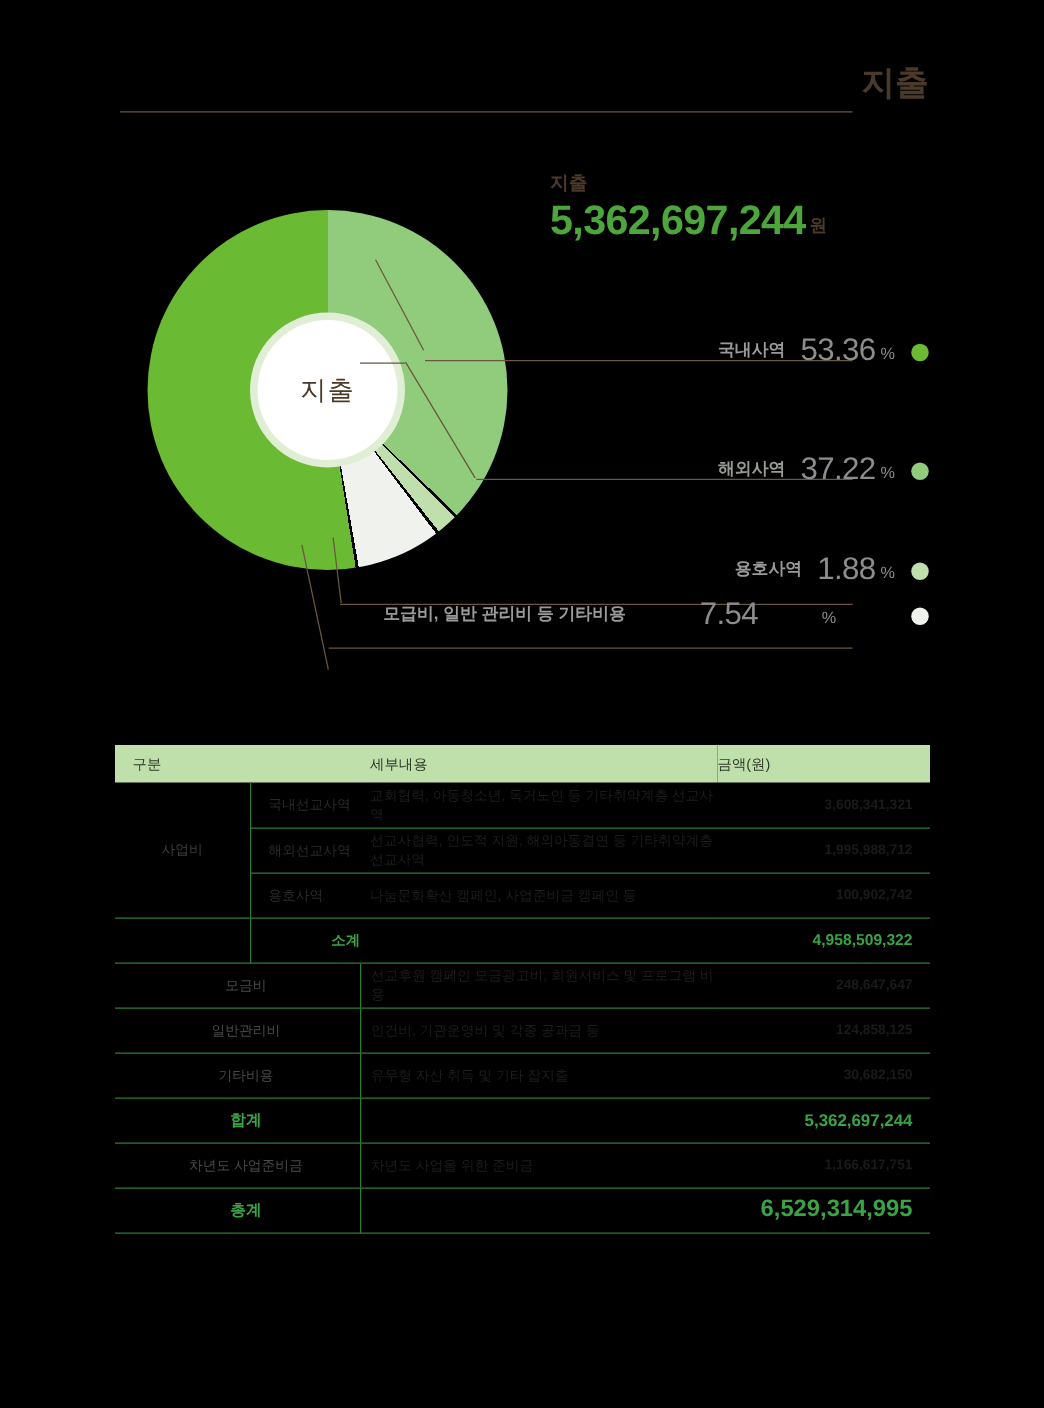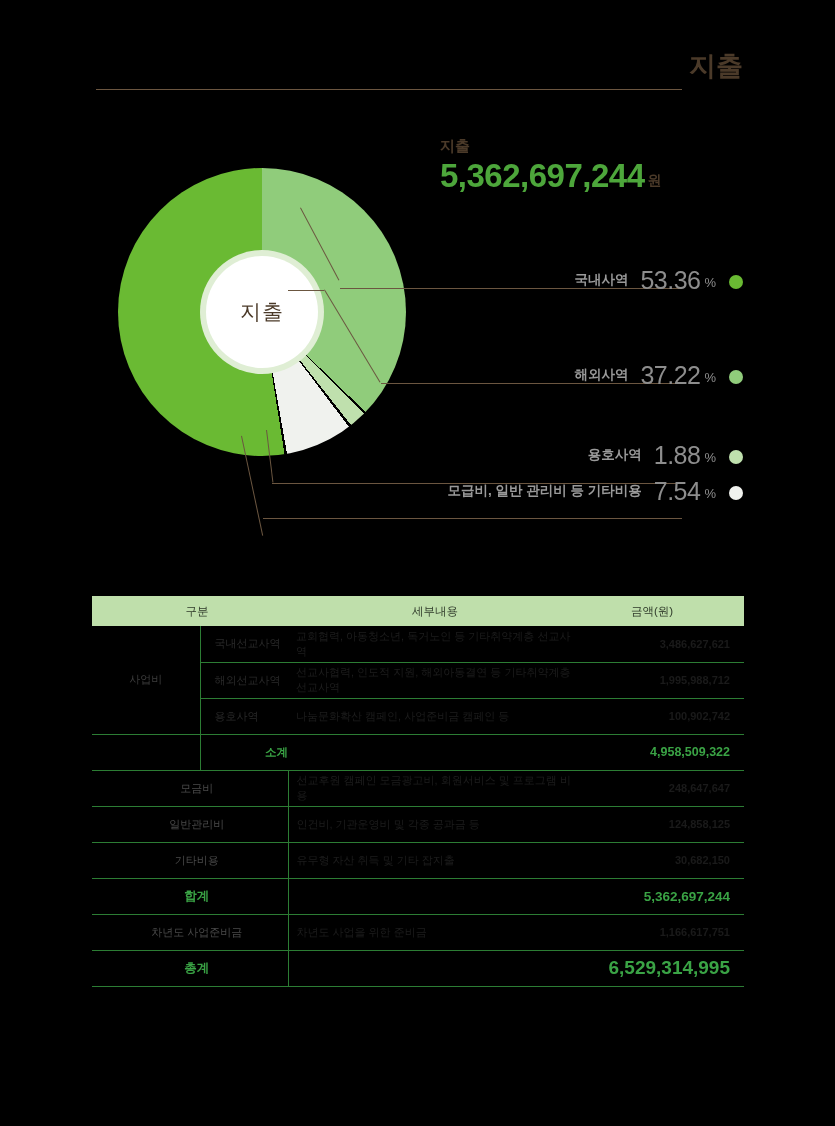--- a/index.html
+++ b/index.html
@@ -90,21 +90,21 @@
   
   .table-wrap { position: absolute; left: 92px; top: 596px; width: 652px; }
   table.fin { width: 652px; border-collapse: collapse; table-layout: fixed; }
   table.fin col.c1 { width: 108px; }
   table.fin col.c2 { width: 88px; }
   table.fin col.c3 { width: 286px; }
   table.fin col.c4 { width: 170px; }
 
   table.fin thead th {
     background: #bfdfab; color: #2f3a2a; font-size: 11.5px; font-weight: normal;
-    height: 30px; vertical-align: middle; text-align: center;
+    height: 30px; vertical-align: middle; text-align: left;
   }
   th.h-gubun { padding-left: 14px; }
   th.h-detail { padding-left: 8px; }
   th.h-amount { text-align: right; padding-right: 14px; margin-left: 36px; }
 
   table.fin td {
     height: 36px; vertical-align: middle; font-size: 11px;
     border-bottom: 1px solid #2c7d34;
   }
   td.cat {
@@ -192,21 +192,21 @@
         <span class="legend-dot" style="background:#90cc7b;"></span>
       </div>
 
       <div class="legend-row" style="top:323px;">
         <span class="legend-name">용호사역</span>
         <span class="legend-pct">1.88</span>
         <span class="legend-unit">%</span>
         <span class="legend-dot" style="background:#bfe0ad;"></span>
       </div>
 
-      <div class="legend-row" style="top:359px;">
+      <div class="legend-row" style="top:359px;gap:47px;">
         <span class="legend-name">모급비, 일반 관리비 등 기타비용</span>
         <span class="legend-pct">7.54</span>
         <span class="legend-unit">%</span>
         <span class="legend-dot" style="background:#f0f2ee;"></span>
       </div>
     </div>
   </div>
 
   <div class="table-wrap">
     <table class="fin">
@@ -221,21 +221,21 @@
           <th class="h-gubun" colspan="2">구분</th>
           <th class="h-detail">세부내용</th>
           <th class="h-amount">금액(원)</th>
         </tr>
       </thead>
       <tbody>
         <tr>
           <td class="cat cat-span" rowspan="3">사업비</td>
           <td class="sub">국내선교사역</td>
           <td class="detail">교회협력, 아동청소년, 독거노인 등 기타취약계층 선교사역</td>
-          <td class="amount">3,486,627,621</td>
+          <td class="amount">3,608,341,321</td>
         </tr>
         <tr>
           <td class="sub">해외선교사역</td>
           <td class="detail">선교사협력, 인도적 지원, 해외아동결연 등 기타취약계층 선교사역</td>
           <td class="amount">1,995,988,712</td>
         </tr>
         <tr>
           <td class="sub">용호사역</td>
           <td class="detail">나눔문화확산 캠페인, 사업준비금 캠페인 등</td>
           <td class="amount">100,902,742</td>

